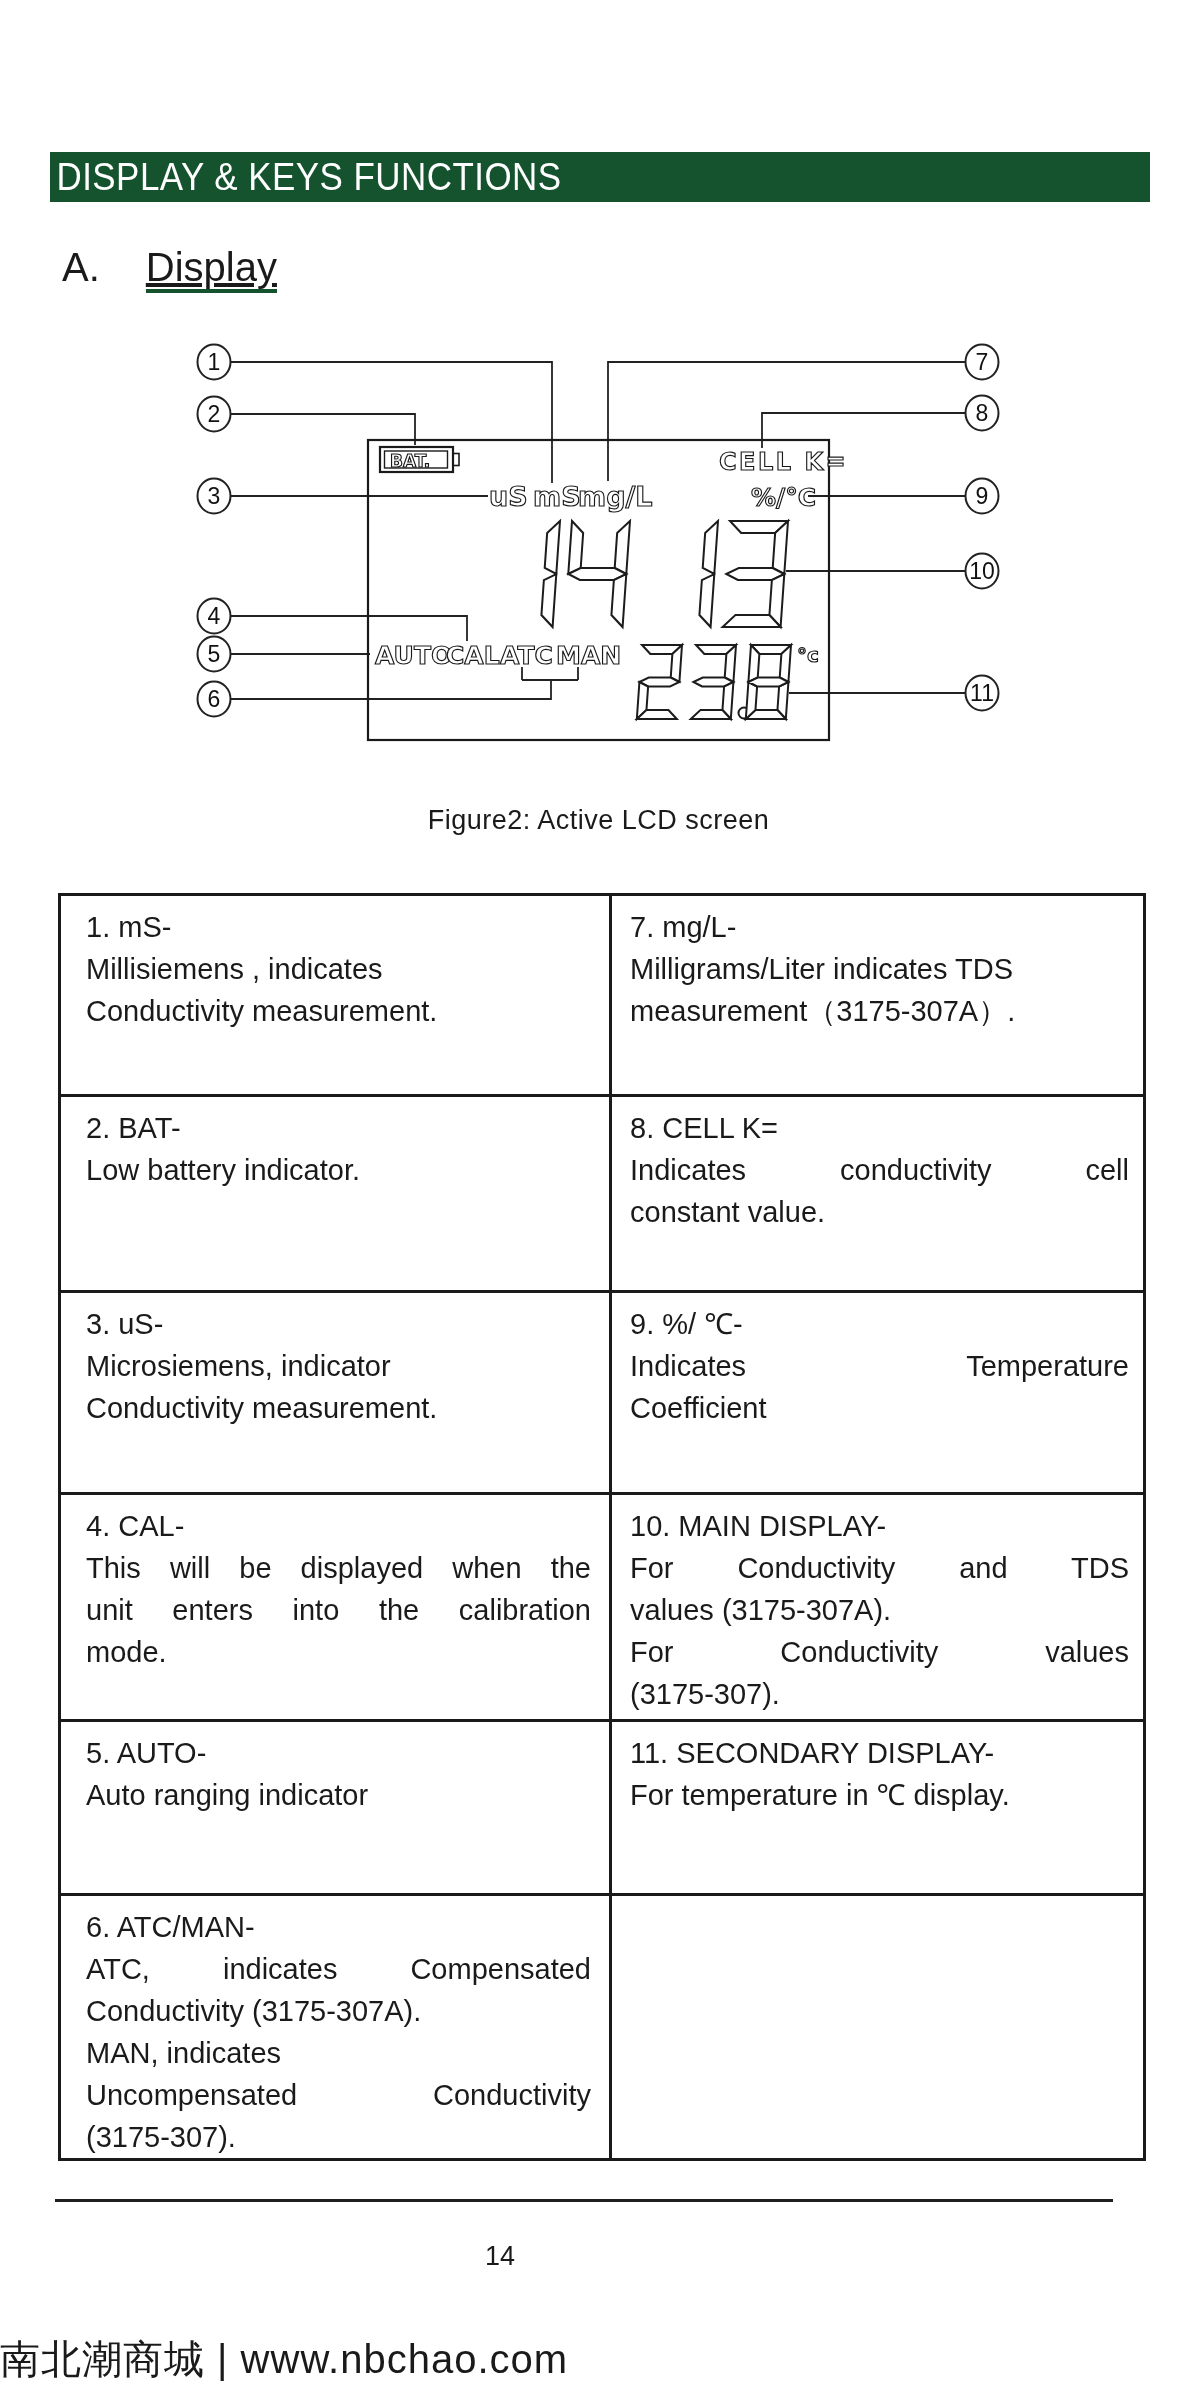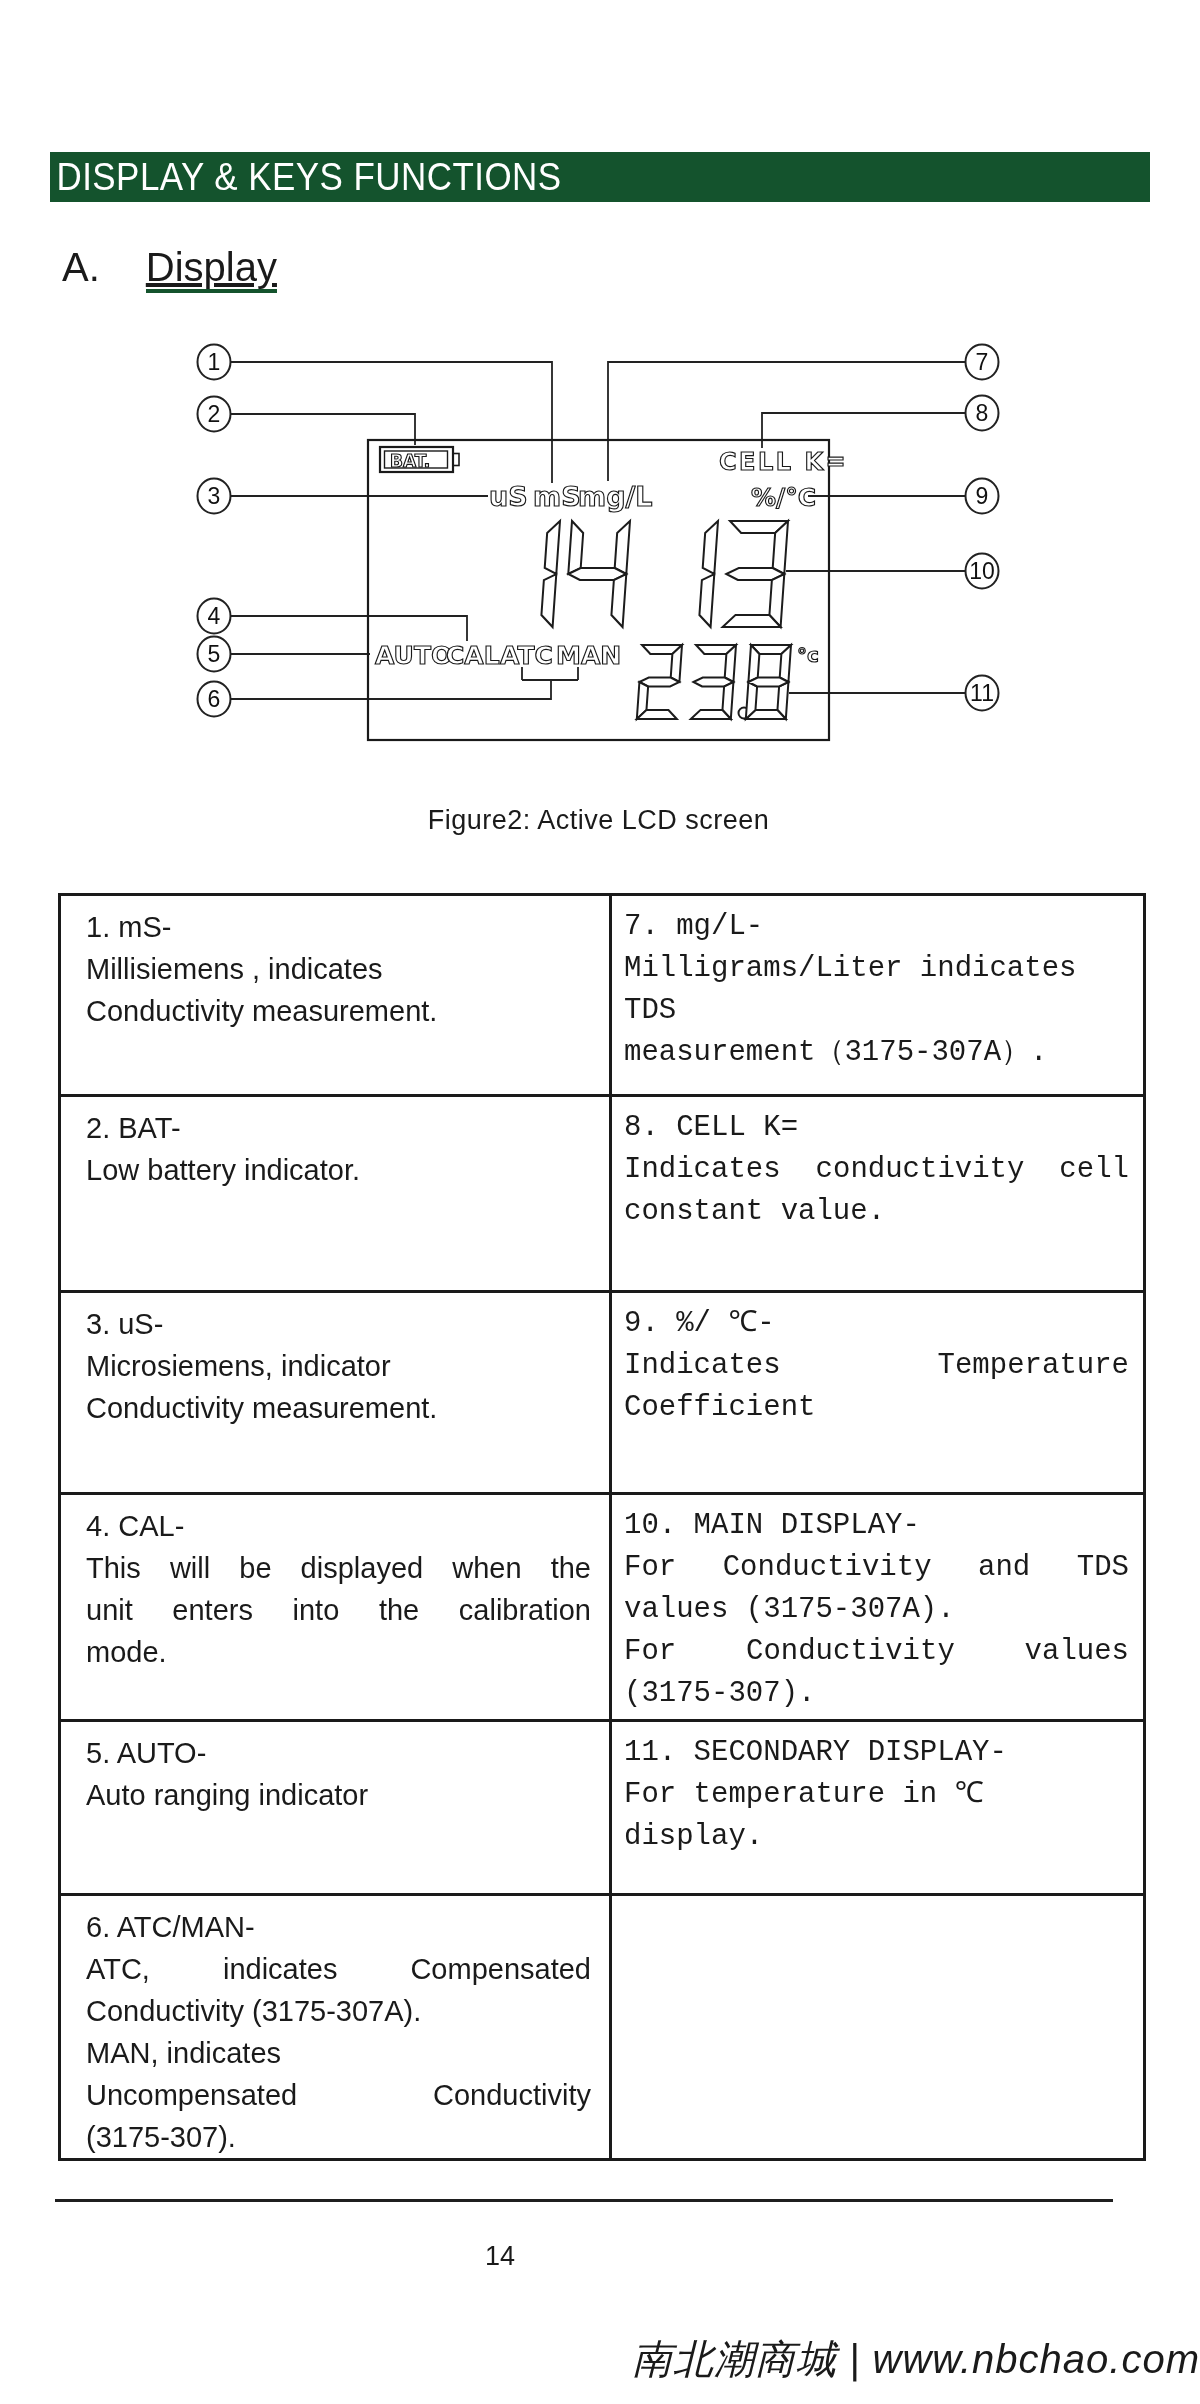--- a/index.html
+++ b/index.html
@@ -37,28 +37,28 @@
   
   .fig-caption{left:0;top:805px;width:1197px;text-align:center;font-size:27px;letter-spacing:.5px;}
   
   .lcd-table{left:58px;top:893px;}
   table{border-collapse:collapse;table-layout:fixed;width:1085px;border-radius:13px;}
   td{
     border:3px solid #1a1a1a;vertical-align:top;
     font-size:29px;line-height:42px;
     padding:10px 18px 0 25px;
   }
-  td.right-col{padding-left:12px;padding-right:14px;font-family:Liberation Mono, monospace;}
+  td.right-col{padding-left:18px;padding-right:14px;}
   tr.r1{height:201px;} tr.r2{height:196px;} tr.r3{height:202px;}
   tr.r4{height:227px;} tr.r5{height:174px;} tr.r6{height:256px;}
   .jl{text-align:justify;text-align-last:justify;}
   
   .footer-rule{left:55px;top:2199px;width:1058px;height:3px;background:#1f1f1f;}
   .page-number{left:0;top:2241px;width:1000px;text-align:center;font-size:27px;}
-  .footer-brand{left:0;top:2332px;width:1200px;text-align:right;font-size:40px;letter-spacing:1px;font-style:italic;}
+  .footer-brand{left:0;top:2332px;width:1200px;text-align:left;font-size:40px;letter-spacing:1px;}
 </style>
 </head>
 <body>
 
 <div class="abs header-bar">
   <span>DISPLAY &amp; KEYS FUNCTIONS</span>
 </div>
 
 <div class="abs section-heading">
   <span class="letter">A.</span><span class="title">Display</span>

